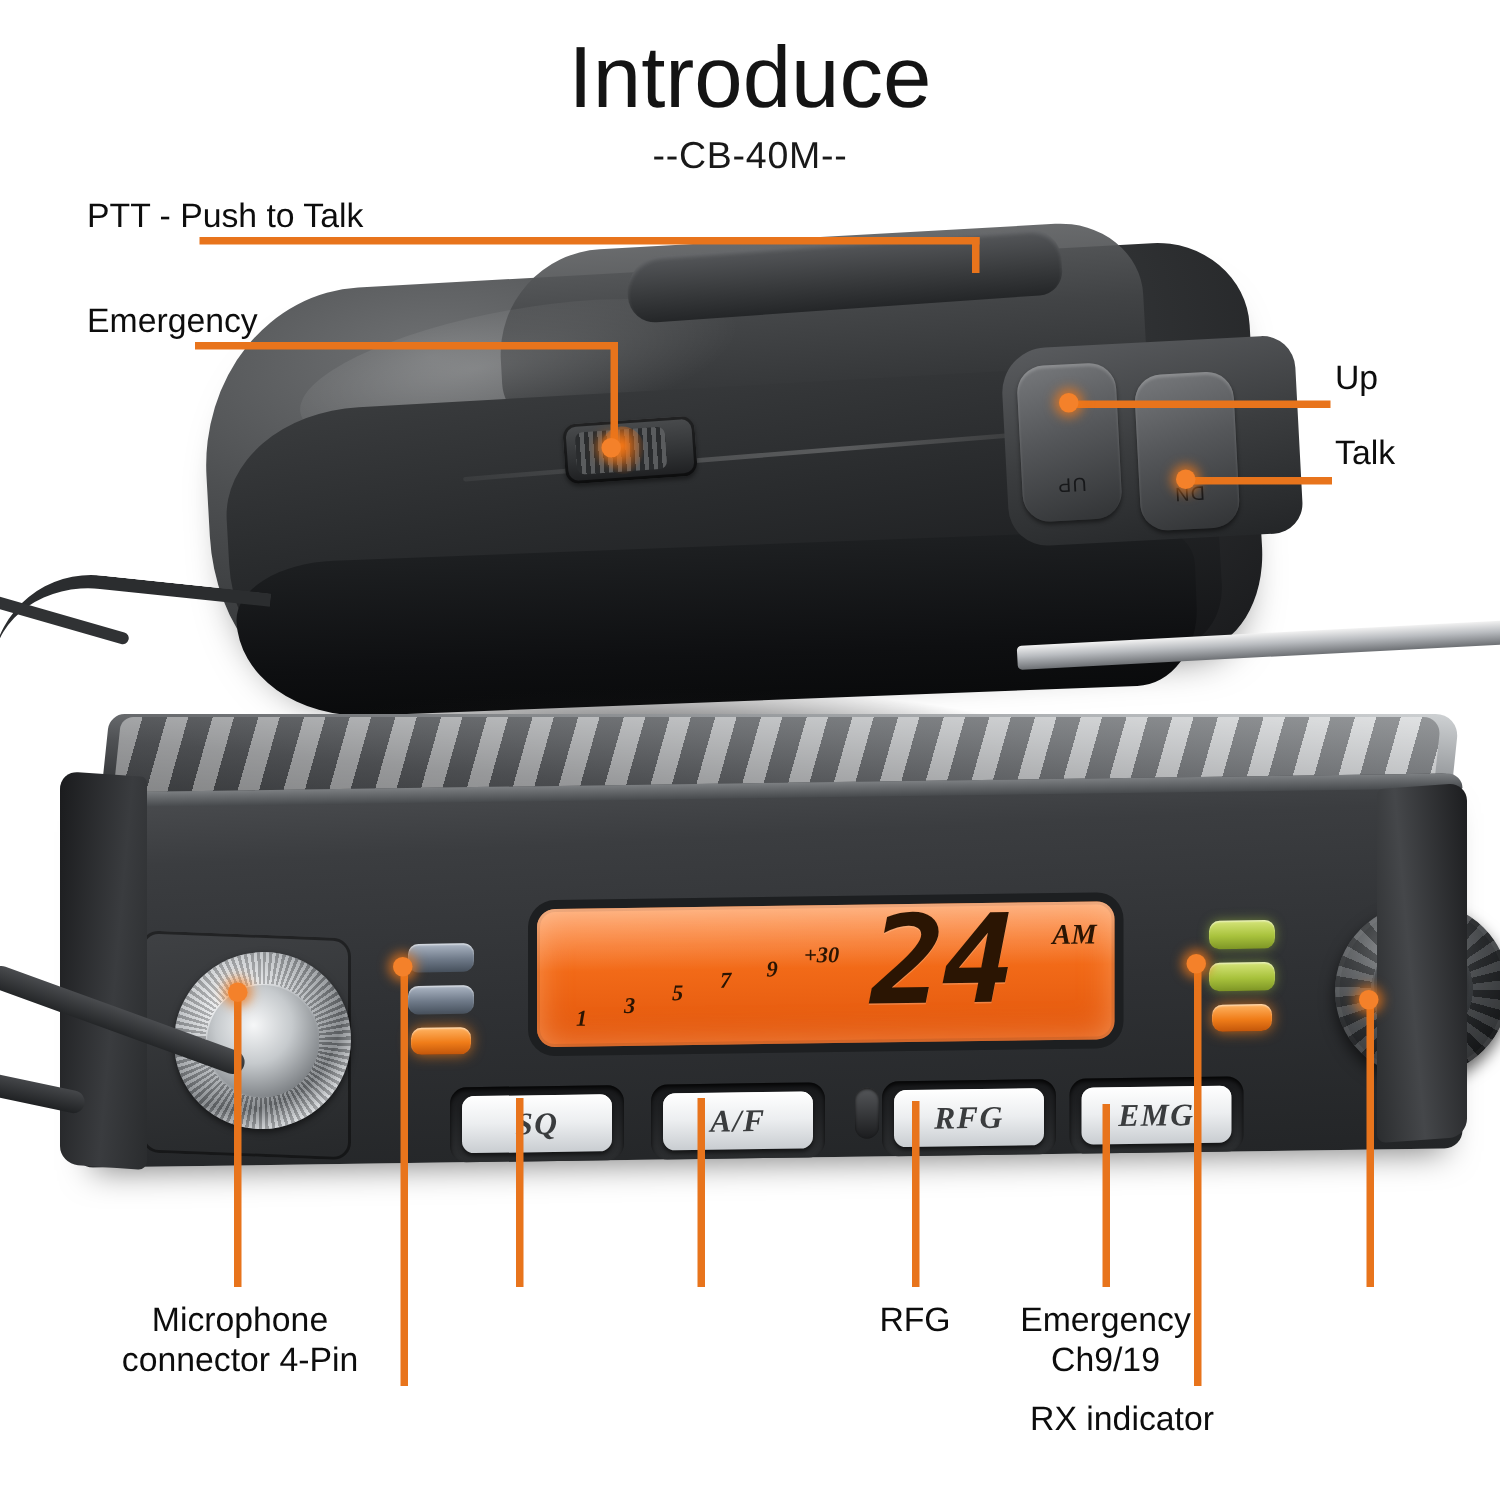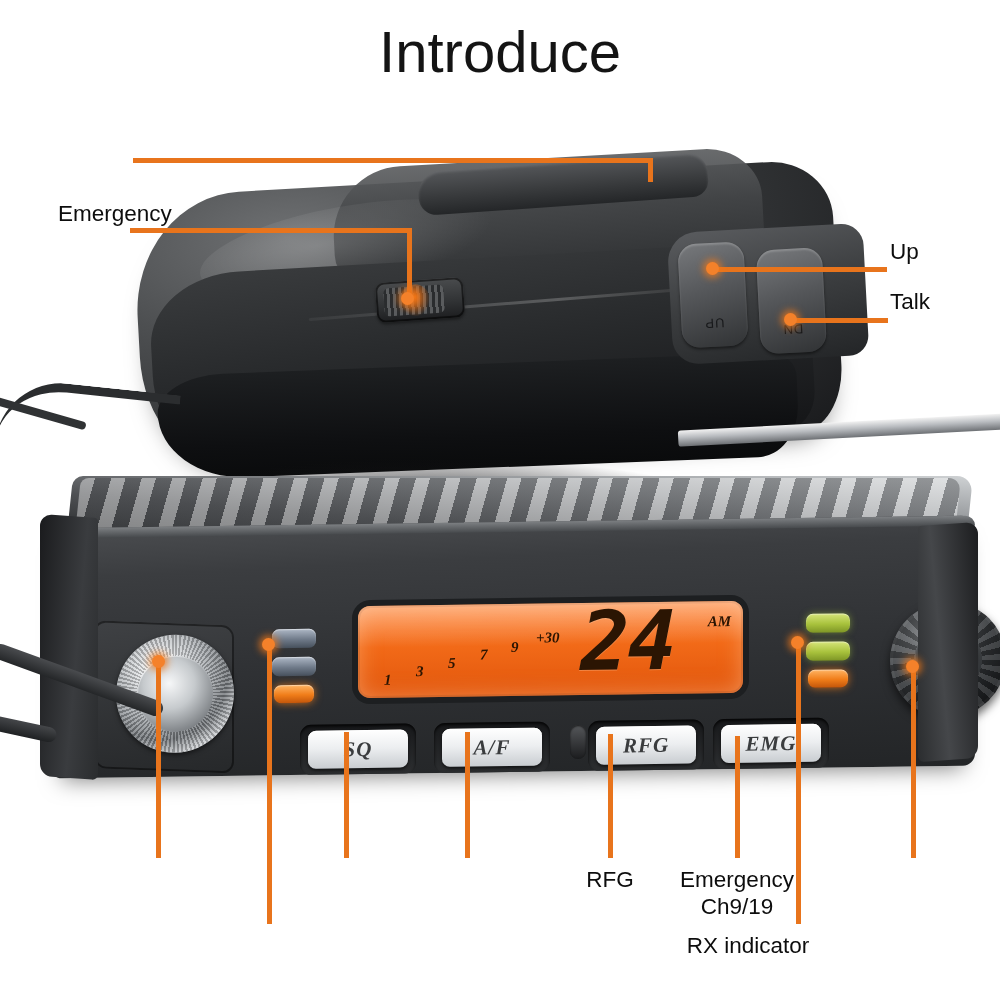--- a/index.html
+++ b/index.html
@@ -239,21 +239,21 @@
   }
   .ch{
     position:absolute; right:68px; top:-2px;
     font-family:"DejaVu Sans Mono", monospace; font-weight:700; font-style:italic;
     font-size:82px; color:#2b1503; letter-spacing:-2px; line-height:1;
     text-shadow:0 1px 0 rgba(255,200,160,.35);
   }
   .mode{
     position:absolute; right:12px; top:12px;
     font-family:"Liberation Serif", serif; font-style:italic; font-weight:700;
-    font-size:15px; color:#2b1503;
+    font-size:19px; color:#2b1503;
   }
 
   
   .btn{
     position:absolute; top:206px; width:100px; height:38px; border-radius:8px;
     background:linear-gradient(180deg,#ffffff 0%,#eceef0 48%,#c9cdd1 100%);
     box-shadow:0 2px 3px rgba(0,0,0,.55), inset 0 1px 0 rgba(255,255,255,.9);
     display:flex; align-items:center; justify-content:center;
     font-family:"Liberation Serif", serif; font-style:italic; font-weight:700;
     font-size:21px; color:#3a3c3e; letter-spacing:1px;
@@ -291,20 +291,21 @@
     position:absolute; left:30px; top:12px; width:56px; height:26px; border-radius:50%;
     background:radial-gradient(ellipse at 50% 40%, rgba(255,255,255,.35), rgba(255,255,255,0) 72%);
   }
 </style>
 </head>
 <body>
 
 <div id="stage">
 
   <div class="title">Introduce</div>
+  <div class="subtitle">--CB-40M--</div>
 
   <div id="mic">
     <div class="mic-body"></div>
     <div class="mic-top-ridge"></div>
     <div class="mic-highlight"></div>
     <div class="mic-face"></div>
     <div class="mic-seam"></div>
     <div class="mic-bottom"></div>
 
     <div class="ptt-bar"></div>
@@ -381,36 +382,39 @@
 
       <div class="mic-hole"></div>
     </div>
 
     <div class="radio-left-cap"></div>
     <div class="radio-right-cap"></div>
     <div class="radio-cable"></div>
     <div class="radio-cable2"></div>
   </div>
 
+  <div class="lbl" style="left:58px; top:130px;">PTT - Push to Talk</div>
   <div class="hline" style="left:133px; top:158px; width:520px;"></div>
   <div class="vline" style="left:648px; top:158px; height:24px;"></div>
 
   <div class="lbl" style="left:58px; top:200px;">Emergency</div>
   <div class="hline" style="left:130px; top:228px; width:282px;"></div>
   <div class="vline" style="left:407px; top:228px; height:72px;"></div>
   <div class="dot" style="left:401px; top:292px;"></div>
 
   <div class="lbl" style="left:890px; top:238px;">Up</div>
   <div class="hline" style="left:712px; top:267px; width:175px;"></div>
   <div class="dot" style="left:706px; top:262px;"></div>
 
   <div class="lbl" style="left:890px; top:288px;">Talk</div>
   <div class="hline" style="left:790px; top:318px; width:98px;"></div>
   <div class="dot" style="left:784px; top:313px;"></div>
 
+  <div class="lbl c" style="left:40px; top:866px; width:240px;">Microphone
+connector 4-Pin</div>
   <div class="vline" style="left:156px; top:662px; height:196px;"></div>
   <div class="dot" style="left:152px; top:655px;"></div>
 
   <div class="vline" style="left:267px; top:650px; height:274px;"></div>
   <div class="dot" style="left:262px; top:638px;"></div>
 
   <div class="vline" style="left:344px; top:732px; height:126px;"></div>
 
   <div class="vline" style="left:465px; top:732px; height:126px;"></div>
 

